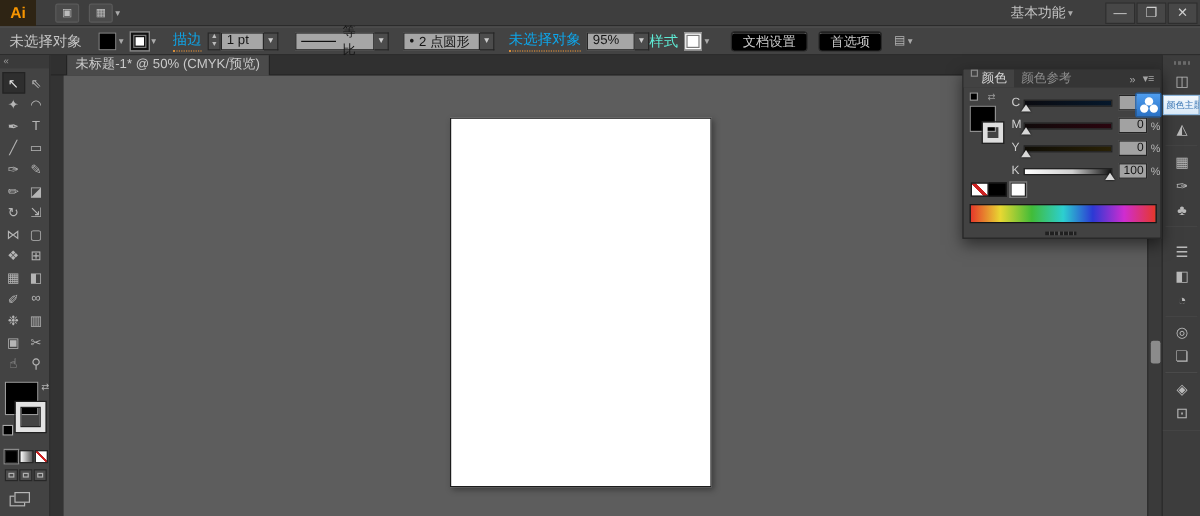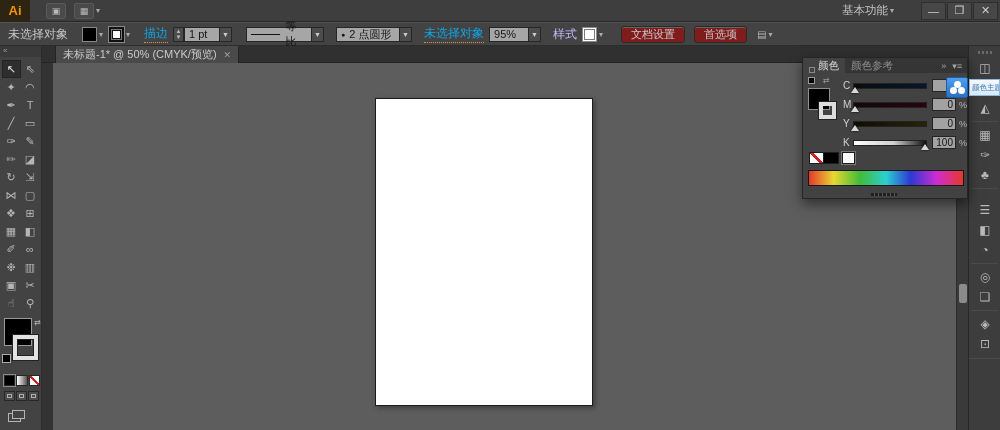--- a/index.html
+++ b/index.html
@@ -31,28 +31,28 @@
   .sw-black { background:#000; border:1px solid #888; outline:none; }
   .sw-stroke { background:#fff; border:4px solid #111; box-shadow:0 0 0 1px #888; }
   .sw-white { background:#fff; border:1px solid #888; }
   .field { height:15px; background:#a6a6a6; border:1px solid #262626; color:#161616;
            font-size:11px; display:flex; align-items:center; padding:0 4px; }
   .field-caret { width:12px; height:15px; background:#4c4c4c; border:1px solid #262626; border-left:none;
                  display:flex; align-items:center; justify-content:center; color:#ccc; font-size:7px; }
   .orange-link { color:#0ea5e9; border-bottom:1px dotted #d98e3a; font-size:12px; }
   .stepper { width:11px; height:15px; background:#4c4c4c; border:1px solid #262626; display:flex;
              flex-direction:column; align-items:center; justify-content:center; color:#bbb; font-size:6px; line-height:6px; }
-  .cbtn { height:17px; padding:0 9px; background:#7f1d1d; border:1px solid #2a2a2a; border-radius:3px;
+  .cbtn { height:17px; padding:0 9px; background:#000000; border:1px solid #2a2a2a; border-radius:3px;
           color:#c9c9c9; font-size:11px; display:flex; align-items:center; box-shadow:inset 0 1px 0 #646464; }
   .line-preview { width:30px; height:1px; background:#111; margin-right:5px; }
 
   
   #tabbar { left:42px; top:46px; width:926px; height:17px; background:#303030; border-bottom:1px solid #242424; display:flex; }
   #doc-tab { margin-left:13px; height:17px; background:#4a4a4a; border-right:1px solid #232323;
-             border-left:1px solid #232323; display:flex; align-items:center; padding:0 7px; }
+             border-left:1px solid #232323; display:flex; align-items:center; padding:0 7px;flex-direction:column; }
   #doc-tab-title { font-size:11px; color:#c9c9c9; white-space:nowrap; }
   #doc-tab-close { margin-left:7px; color:#9f9f9f; font-size:9px; }
 
   
   #toolbar { left:0; top:46px; width:42px; height:384px; background:#434343; border-right:1px solid #2b2b2b; }
   #toolbar-header { height:11px; background:#3a3a3a; color:#9a9a9a; font-size:8px; line-height:10px; padding-left:3px; }
   #tools { display:grid; grid-template-columns:19px 19px; justify-content:center; margin-top:3px; }
   .tool { width:19px; height:18px; display:flex; align-items:center; justify-content:center;
           color:#b5b5b5; font-size:11px; }
   .tool.selected { background:#2e2e2e; border:1px solid #232323; color:#e6e6e6; }
@@ -91,21 +91,21 @@
                background:repeating-linear-gradient(90deg,#6a6a6a 0 2px,transparent 2px 4px); }
   .dock-icon { width:32px; height:20px; display:flex; align-items:center; justify-content:center;
                color:#b9b9b9; font-size:12px; }
   .dock-sep { height:1px; background:#2d2d2d; border-bottom:1px solid #4a4a4a; margin:3px 2px; }
   #dock-end { height:1px; background:#2d2d2d; border-bottom:1px solid #4a4a4a; margin:4px 0 0 0; }
 
   
   #color-panel { left:802px; top:57px; width:166px; height:142px; background:#424242;
                  border:1px solid #252525; box-shadow:0 5px 12px rgba(0,0,0,.5); z-index:10; }
   #cp-header { height:15px; background:#353535; display:flex; align-items:center; }
-  .cp-tab { height:15px; display:flex; align-items:flex-end; padding:0 6px; font-size:10.5px; }
+  .cp-tab { height:15px; display:flex; align-items:flex-start; padding:0 6px; font-size:10.5px; }
   .cp-tab.active { background:#424242; color:#d8d8d8; }
   .cp-tab.inactive { color:#8d8d8d; }
   .tab-mini-icon { width:6px; height:6px; border:1px solid #8a8a8a; margin-right:3px; display:inline-block; }
   #cp-collapse { margin-left:auto; color:#a5a5a5; font-size:9px; }
   #cp-menu { margin:0 5px 0 6px; color:#a5a5a5; font-size:9px; }
   #cp-fs { position:relative; width:40px; height:56px; }
   #cp-mini-fill { position:absolute; left:5px; top:4px; width:7px; height:7px; background:#000; border:1px solid #999; }
   #cp-swap { position:absolute; left:20px; top:3px; color:#999; font-size:8px; }
   #cp-fill { position:absolute; left:5px; top:15px; width:22px; height:22px; background:#000; border:1px solid #8f8f8f; }
   #cp-stroke { position:absolute; left:16px; top:29px; width:17px; height:17px; border:4px solid #ddd; outline:1px solid #222; }
@@ -188,21 +188,21 @@
     </span>
     <span class="field-caret">▼</span>
     <span class="field" style="width:64px; margin-left:12px;">
       <span style="font-size:7px; margin-right:4px;">●</span>
       <span>2 点圆形</span>
     </span>
     <span class="field-caret">▼</span>
     <span class="orange-link" style="margin-left:12px;">未选择对象</span>
     <span class="field" style="width:40px; margin-left:5px;">95%</span>
     <span class="field-caret">▼</span>
-    <span style="margin-left:12px; color:#c4b5fd;">样式</span>
+    <span style="margin-left:0; color:#5eead4;">样式</span>
     <span class="swatch sw-white" style="margin-left:5px;"></span>
     <span class="caret">▾</span>
     <span class="cbtn" style="margin-left:18px;">文档设置</span>
     <span class="cbtn" style="margin-left:9px;">首选项</span>
     <span style="margin-left:10px; color:#b5b5b5; font-size:10px;">▤</span>
     <span class="caret">▾</span>
   </div>
 
   <div id="tabbar" class="abs">
     <div id="doc-tab">

